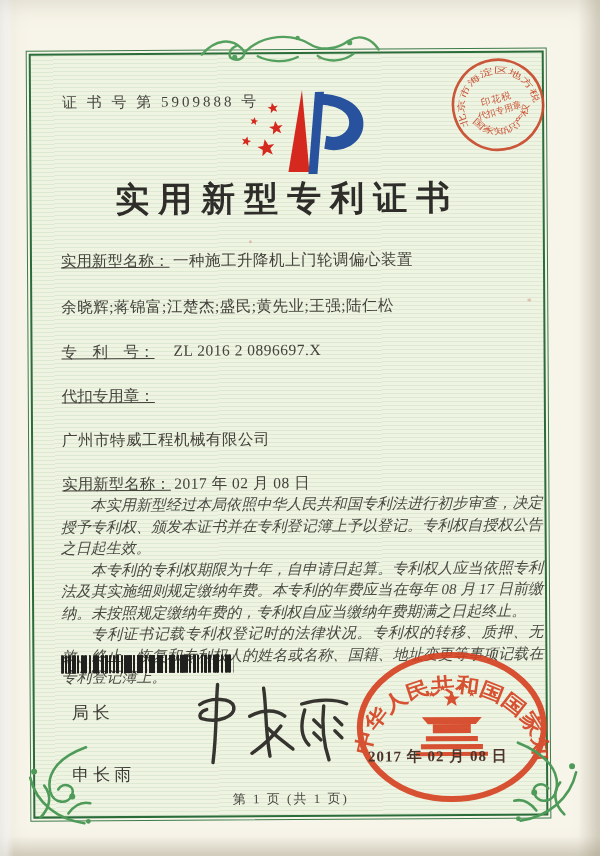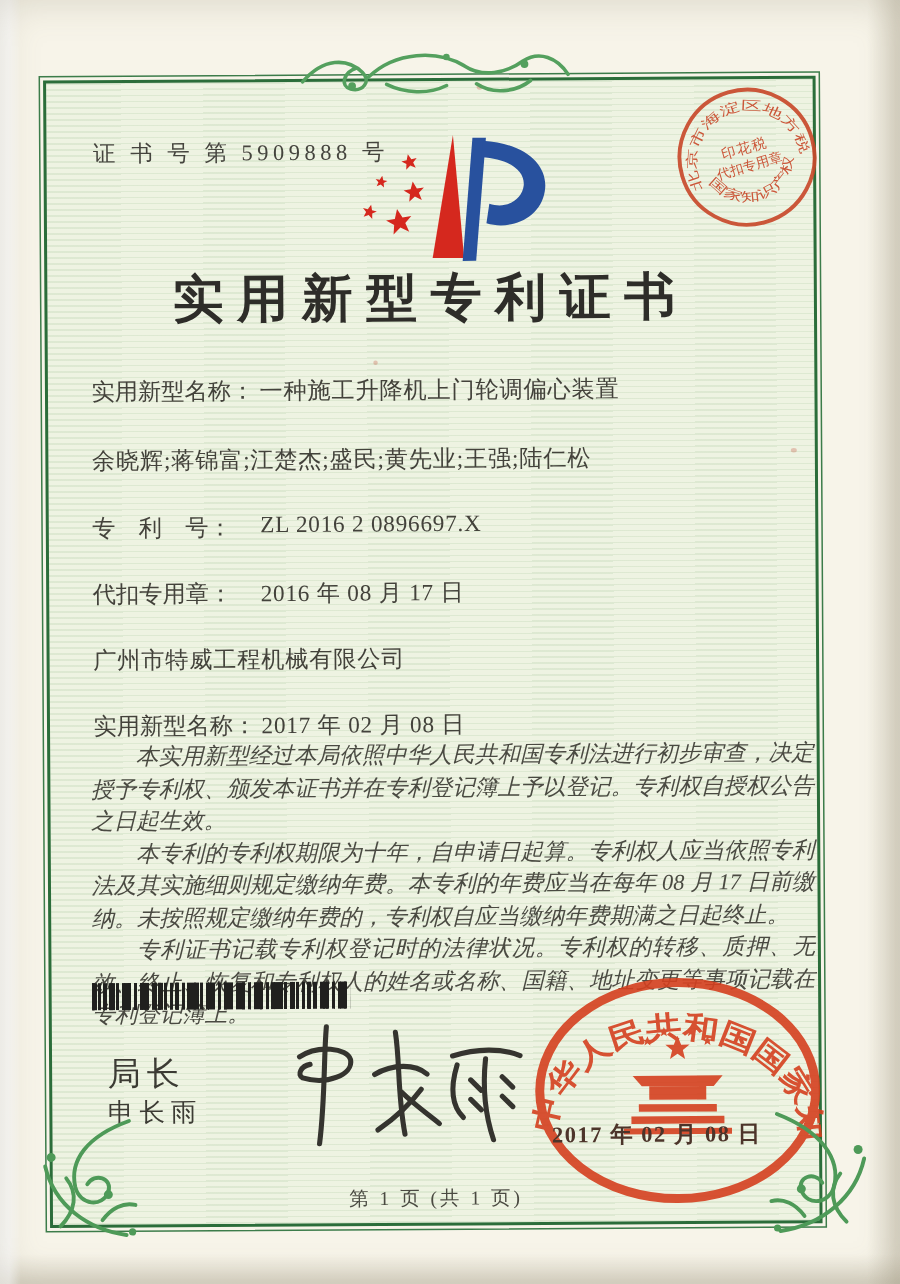--- a/index.html
+++ b/index.html
@@ -32,38 +32,38 @@
         rgba(120,170,110,.14) 0 1px, rgba(120,170,110,0) 1px 4px),
       #eef3e2;
   }
   .abs{position:absolute;}
   .cert-no{left:64px;top:92px;font-size:15px;letter-spacing:3px;color:#45443e;}
   .title{
     left:28px;top:176px;width:521px;text-align:center;
     font-size:34px;font-weight:600;letter-spacing:9px;color:#2e2d29;
   }
   .field{left:62px;font-size:15.5px;color:#43423b;display:flex;white-space:nowrap;}
-  .field .lbl{width:112px;flex:0 0 auto;}
+  .field .lbl{width:112px;flex:0 0 auto;text-decoration:underline;}
   .field .val{letter-spacing:.5px;}
   .f1{top:250px}.f2{top:296px}.f3{top:341px}.f4{top:385px}.f5{top:429px}.f6{top:473px}
   .paras{
     left:60px;top:494px;width:482px;
     font-size:15px;line-height:21.5px;color:#4a4a42;
     font-style:italic;text-align:justify;
   }
   .paras p{margin:0;text-indent:2em;}
   .barcode{
     left:60px;top:654px;width:172px;height:18px;
     background:
       repeating-linear-gradient(90deg,#20201e 0 2px,transparent 2px 4px),
       repeating-linear-gradient(90deg,#20201e 0 1px,transparent 1px 7px),
       repeating-linear-gradient(90deg,#20201e 0 3px,transparent 3px 11px);
   }
-  .signer-title{left:70px;top:700px;font-size:22px;letter-spacing:4px;color:#3c3b34;}
-  .signer-name{left:70px;top:729px;font-size:17px;letter-spacing:4px;color:#3c3b34;}
+  .signer-title{left:70px;top:700px;font-size:17px;letter-spacing:4px;color:#3c3b34;}
+  .signer-name{left:70px;top:762px;font-size:17px;letter-spacing:4px;color:#3c3b34;}
   .signature{left:186px;top:676px;}
   .seal{left:352px;top:652px;width:196px;height:156px;opacity:.9;}
   .seal-date{
     left:366px;top:748px;font-size:15px;letter-spacing:1px;
     color:#4c342a;z-index:6;font-weight:600;
   }
   .footer{left:28px;top:790px;width:521px;text-align:center;font-size:13px;color:#4a4a42;letter-spacing:2px;}
   .tax-stamp{left:450px;top:56px;width:100px;height:100px;transform:rotate(-16deg);opacity:.92;z-index:5;}
   .logo{left:238px;top:86px;}
   .flourish{z-index:3;}
@@ -156,21 +156,20 @@
   </div>
   <div class="abs field f2">
     <span class="val">余晓辉;蒋锦富;江楚杰;盛民;黄先业;王强;陆仁松</span>
   </div>
   <div class="abs field f3">
     <span class="lbl">专　利　号：</span>
     <span class="val">ZL 2016 2 0896697.X</span>
   </div>
   <div class="abs field f4">
     <span class="lbl">代扣专用章：</span>
-    <span class="val">2016 年 08 月 17 日</span>
   </div>
   <div class="abs field f5">
     <span class="val">广州市特威工程机械有限公司</span>
   </div>
   <div class="abs field f6">
     <span class="lbl">实用新型名称：</span>
     <span class="val">2017 年 02 月 08 日</span>
   </div>
 
   <div class="abs paras">

